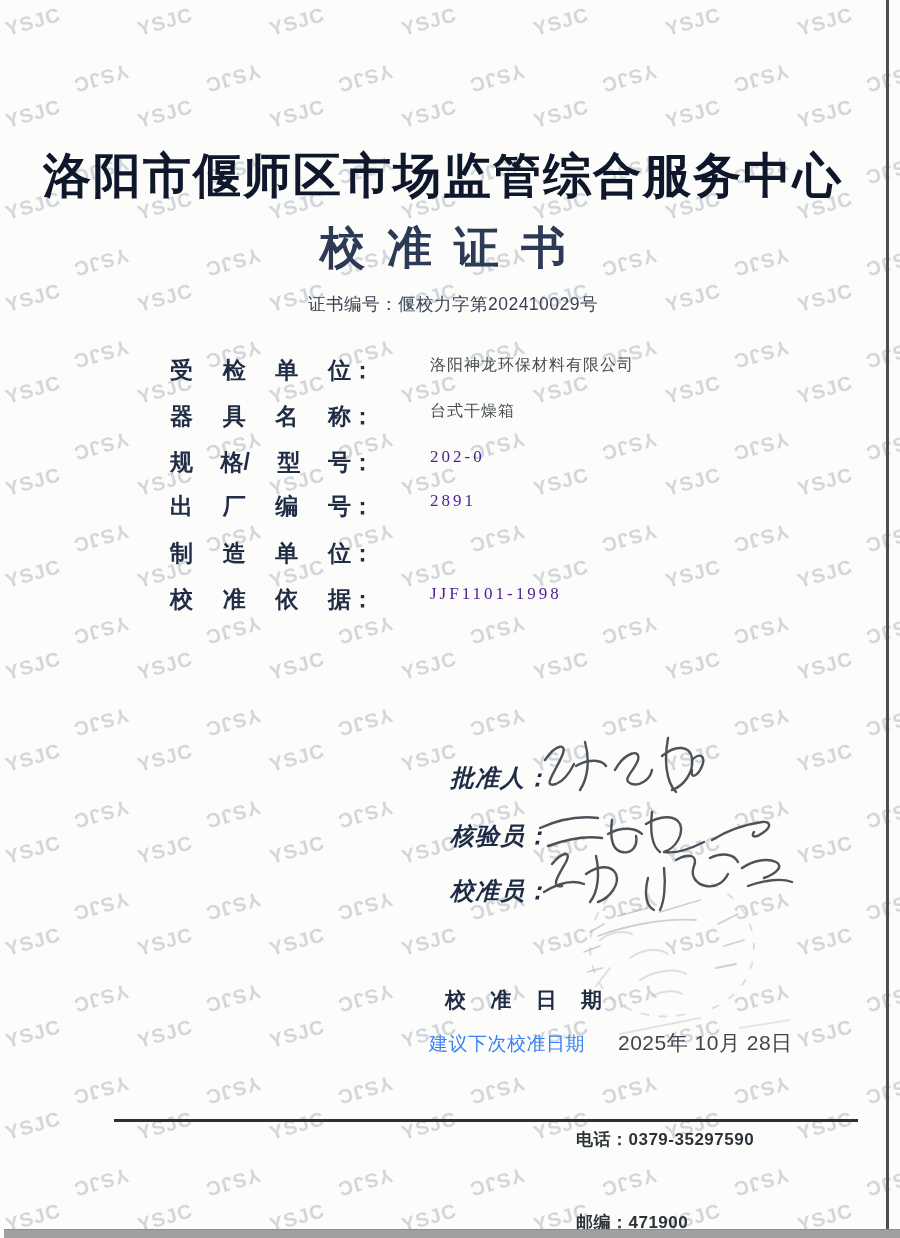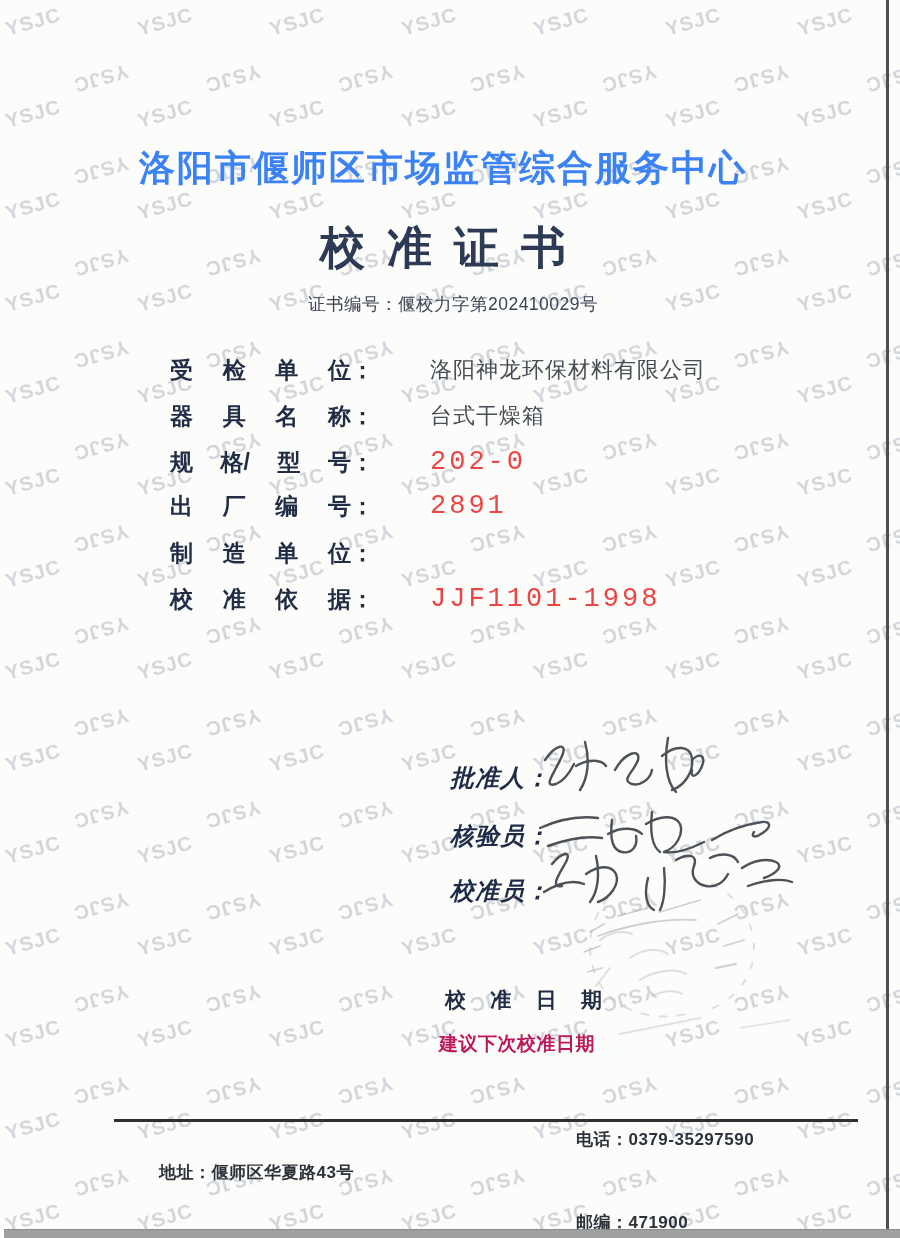--- a/index.html
+++ b/index.html
@@ -18,62 +18,62 @@
   .wm-text{
     font-family:"Liberation Sans","DejaVu Sans",sans-serif;
     font-size:20px;font-weight:600;letter-spacing:1px;
     fill:#d3d7dc;
   }
   .layer{position:absolute;z-index:1;}
 
   .org-name{
     left:0;right:14px;top:144px;
     text-align:center;
-    font-size:36px;font-weight:700;letter-spacing:2px;
-    color:#3b82f6;margin:0;
+    font-size:48px;font-weight:700;letter-spacing:2px;
+    color:#0f172a;margin:0;
   }
   .doc-title{
     left:0;right:14px;top:218px;
     display:flex;justify-content:center;gap:22px;
     font-size:45px;font-weight:700;color:#2d3a55;
   }
   .cert-no{
     left:0;right:10px;top:292px;
     text-align:center;
     font-size:17.5px;color:#3a4252;font-weight:500;letter-spacing:0.5px;padding-left:16px;
   }
 
   .field-row{position:absolute;left:0;top:0;width:100%;height:30px;}
   .field-label{
     position:absolute;left:170px;width:204px;
     display:flex;justify-content:space-between;
     font-size:23px;font-weight:700;color:#212c45;
   }
   .field-value{
     position:absolute;left:430px;
-    font-size:22px;color:#474d54;letter-spacing:1px;
+    font-size:16px;color:#474d54;letter-spacing:1px;
   }
   .field-value.mono{
-    font-family:Liberation Mono, monospace;
-    font-size:27px;color:#ef4444;letter-spacing:3px;
+    font-family:Liberation Serif, serif;
+    font-size:17px;color:#4c1d95;letter-spacing:3px;
   }
 
   .sig-label{
     position:absolute;left:450px;
     font-size:24px;font-weight:700;color:#1f2c47;letter-spacing:1px;font-style:italic;
   }
 
   .date-row-label{
     position:absolute;left:445px;width:157px;
     display:flex;justify-content:space-between;
     font-size:21px;font-weight:700;color:#212c45;
   }
   .date-row-label2{
-    position:absolute;left:439px;
-    font-size:19px;font-weight:700;color:#be185d;letter-spacing:0.5px;
+    position:absolute;left:429px;
+    font-size:19px;font-weight:400;color:#3b82f6;letter-spacing:0.5px;
   }
   .date-value{
     position:absolute;left:618px;
     font-size:21px;color:#3f454c;font-weight:500;letter-spacing:0.5px;
   }
 
   .footer-rule{
     position:absolute;left:114px;top:1119px;width:744px;height:3px;
     background:#2f2f2f;z-index:1;
   }
@@ -237,30 +237,28 @@
   </svg>
 
   <div class="date-row-label" style="top:986px">
     <span>校</span>
     <span>准</span>
     <span>日</span>
     <span>期</span>
   </div>
 
   <div class="date-row-label2" style="top:1031px">建议下次校准日期</div>
+  <div class="date-value" style="top:1029px">2025年 10月 28日</div>
 
   <div class="footer-rule"></div>
 
   <div class="layer footer-text" style="left:576px;top:1128px">
     <span>电话：</span><span>0379-35297590</span>
   </div>
 
-  <div class="layer footer-text" style="left:159px;top:1161px">
-    <span>地址：</span><span>偃师区华夏路43号</span>
-  </div>
   <div class="layer footer-text" style="left:576px;top:1211px">
     <span>邮编：</span><span>471900</span>
   </div>
 
   <div class="edge-line"></div>
   <div class="bottom-strip"></div>
 
 </div>
 
 </body></html>

